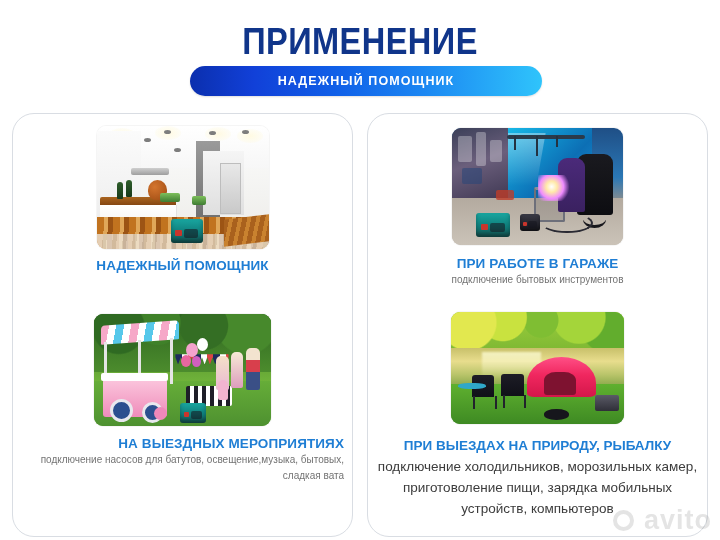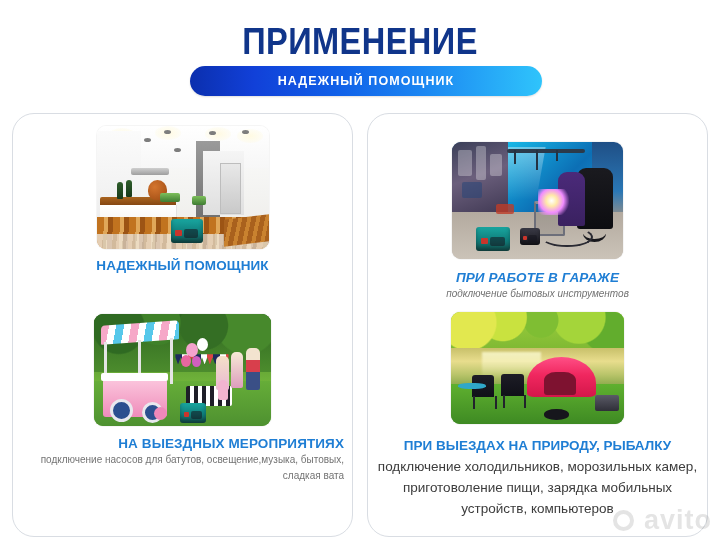--- a/index.html
+++ b/index.html
@@ -319,21 +319,21 @@
       </div>
       <div class="cap" style="margin-top:10px;text-align:right;">
         <span class="head">НА ВЫЕЗДНЫХ МЕРОПРИЯТИЯХ</span>
         <span class="sub">подключение насосов для батутов, освещение,музыка, бытовых, сладкая вата</span>
       </div>
     </div>
   </div>
 
   <div class="card card-right">
 
-    <div class="block" style="top:28px;font-style:italic;">
+    <div class="block" style="top:14px;">
       <div class="photo" style="width:171px;height:117px;">
         <div class="scene gar-bg">
           <div class="gar-wall"></div>
           <div class="gar-wall2"></div>
           <div class="gar-left"></div>
           <div class="gar-clutter" style="left:6px;top:8px;width:14px;height:26px;"></div>
           <div class="gar-clutter" style="left:24px;top:4px;width:10px;height:34px;"></div>
           <div class="gar-clutter" style="left:38px;top:12px;width:12px;height:22px;"></div>
           <div class="gar-clutter" style="left:10px;top:40px;width:20px;height:16px;background:rgba(40,70,120,.55);"></div>
           <div class="gar-beam"></div>

